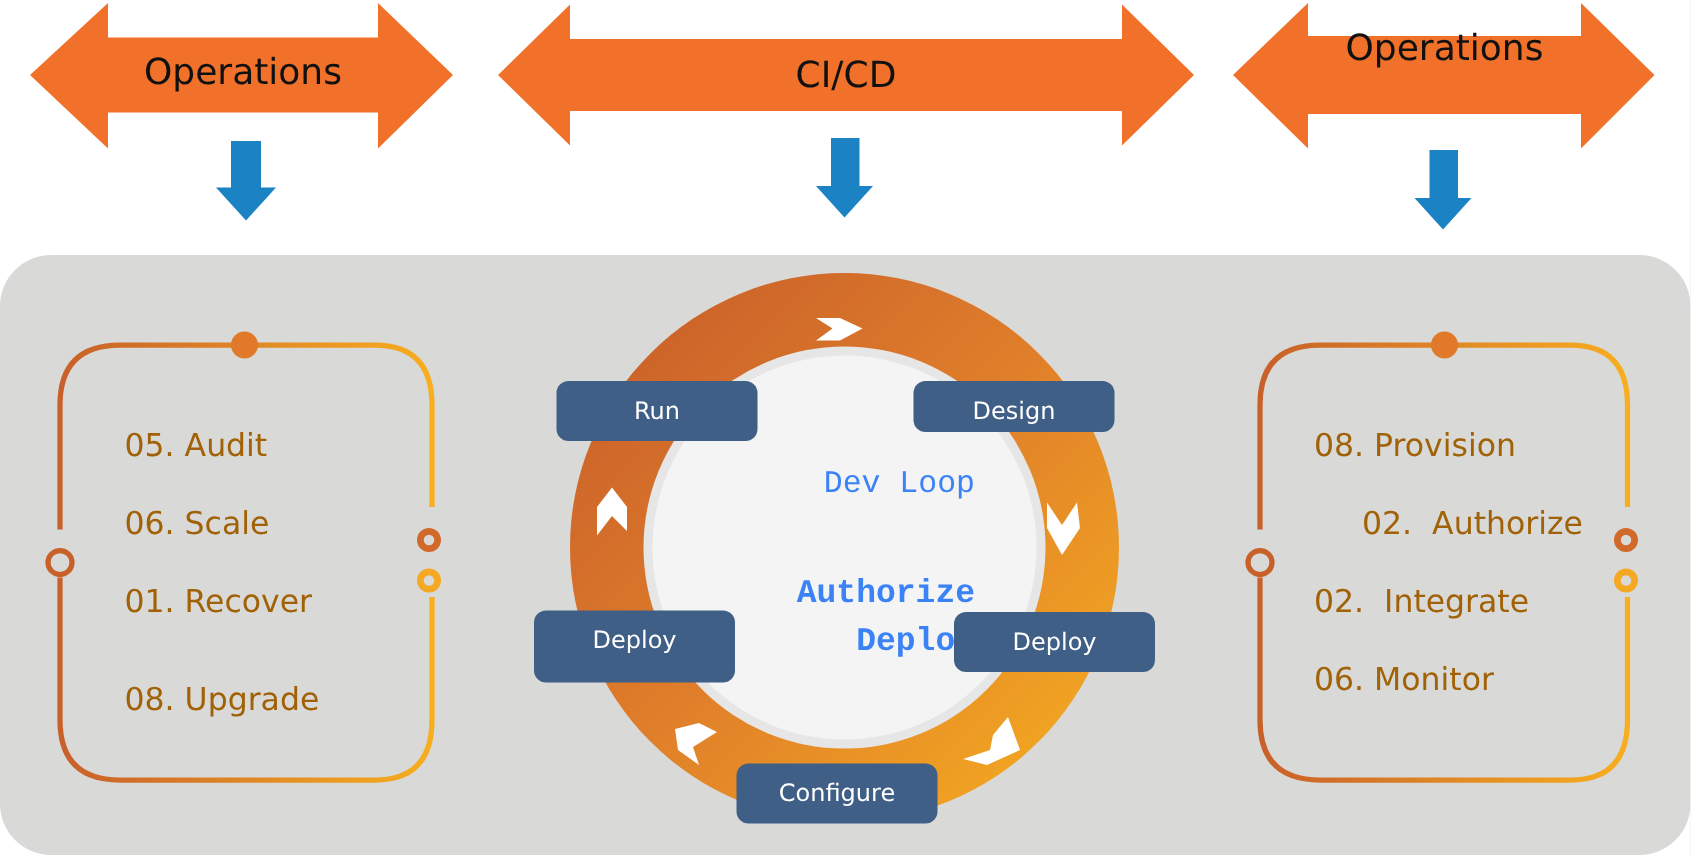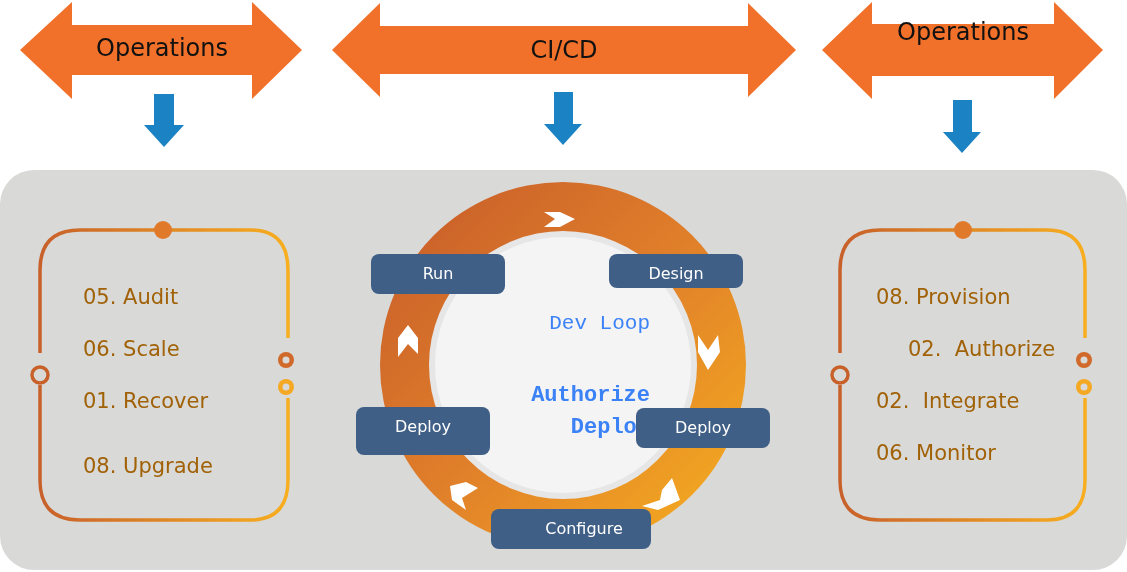--- a/index.html
+++ b/index.html
@@ -95,15 +95,15 @@
 <div class="list-text" style="left:876px;top:337px;white-space:pre;margin-left:32px;">02.  Authorize</div>
 <div class="list-text" style="left:876px;top:389px;white-space:pre;">02.  Integrate</div>
 <div class="list-text" style="left:876px;top:441px;white-space:pre;">06. Monitor</div>
 
 <div class="center-text" style="left:470px;top:312px;width:180px;font-size:21px;">Dev Loop</div>
 <div class="center-text" style="left:470px;top:383px;width:180px;font-size:22px;font-weight:bold;">Authorize</div>
 <div class="center-text" style="left:470px;top:415px;width:180px;font-size:22px;font-weight:bold;">Deploy</div>
 
 <div class="pill" style="left:609px;top:254px;width:134px;height:34px;line-height:40px;">Design</div>
 <div class="pill" style="left:636px;top:408px;width:134px;height:40px;line-height:40px;">Deploy</div>
-<div class="pill" style="left:491px;top:509px;width:134px;height:40px;line-height:40px;padding-left:26px;">Configure</div>
+<div class="pill" style="left:491px;top:509px;width:134px;height:40px;line-height:40px;">Configure</div>
 <div class="pill" style="left:356px;top:407px;width:134px;height:48px;line-height:40px;">Deploy</div>
 <div class="pill" style="left:371px;top:254px;width:134px;height:40px;line-height:40px;">Run</div>
 
 </body></html>

